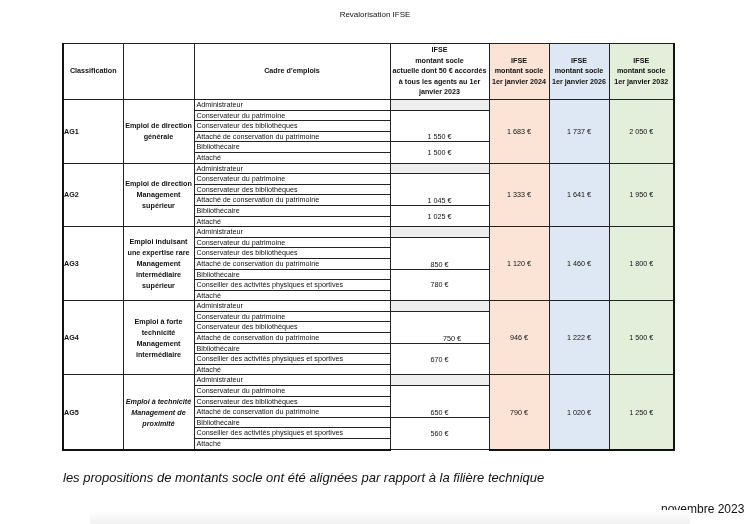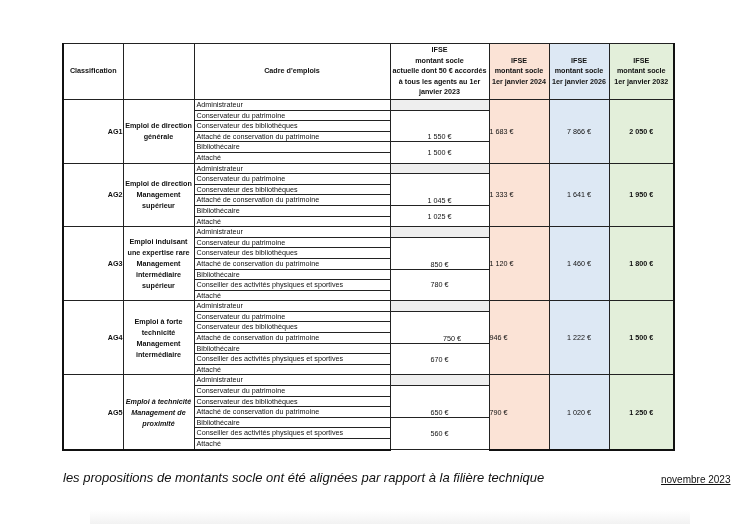--- a/index.html
+++ b/index.html
@@ -12,39 +12,40 @@
   table.grid td { border:1px solid #222; padding:0; vertical-align:middle; }
   .thick-top td { border-top:2px solid #111; }
   .hdr td { height:55px; text-align:center; font-weight:bold; line-height:10.5px; border-top:2px solid #111; border-bottom:2px solid #111; }
   .c1 { width:60px; }
   .c2 { width:71px; }
   .c3 { width:196px; }
   .c4 { width:99px; }
   .c5 { width:60px; }
   .c6 { width:60px; }
   .c7 { width:65px; }
-  .cls { text-align:right; font-weight:bold; }
+  .cls { text-align:left; font-weight:bold; }
   .lvl { text-align:center; font-weight:bold; line-height:11px; padding:0 2px; }
   .job { padding-left:2px !important; height:9.6px; line-height:9.6px; white-space:nowrap; }
   .cur { text-align:center; background:#fff;border-radius:7px; }
   .curtop { background:#eeeeee; height:9.6px; }
-  .y24 { background:#fbe3d6; }
+  .y24 { background:#fbe3d6; text-align:center; }
   .y25 { background:#dde8f4; text-align:center; }
   .y26 { background:#e3efda; text-align:center; }
   .outer-l { border-left:2px solid #111 !important; }
-  .outer-r { border-right:2px solid #111 !important;font-weight:bold; }
+  .outer-r { border-right:2px solid #111 !important; }
   .note { position:absolute; left:63px; top:470px; font-size:13px; font-style:italic; }
-  .date { position:absolute; left:661px; top:474px; font-size:10px;text-decoration:underline; }
+  .date { position:absolute; left:661px; top:502px; font-size:12px; }
   .shadow { position:absolute; left:90px; top:510px; width:600px; height:14px;
             background:linear-gradient(#ffffff, #f2f2f2); }
 </style>
 </head>
 <body>
 
 <div class="title">
+  <div>Revalorisation IFSE</div>
 </div>
 
 <table class="grid">
   <colgroup>
     <col class="c1">
       <col class="c2">
       <col class="c3">
       <col class="c4">
       <col class="c5">
       <col class="c6">
@@ -77,21 +78,21 @@
         <div>montant socle</div>
         <div>1er janvier 2032</div>
       </td>
     </tr>
   <tr class="thick-top">
         <td rowspan="6" class="cls outer-l">AG1</td>
         <td rowspan="6" class="lvl">Emploi de direction générale</td>
         <td class="job">Administrateur</td>
         <td class="curtop"></td>
         <td rowspan="6" class="y24">1 683 €</td>
-        <td rowspan="6" class="y25">7 866 €</td>
+        <td rowspan="6" class="y25">1 737 €</td>
         <td rowspan="6" class="y26 outer-r">2 050 €</td>
       </tr>
       <tr>
         <td class="job">Conservateur du patrimoine</td>
         <td rowspan="3" class="cur" style="vertical-align: bottom;">1 550 €</td>
       </tr>
       <tr>
         <td class="job">Conservateur des bibliothèques</td>
       </tr>
       <tr>

